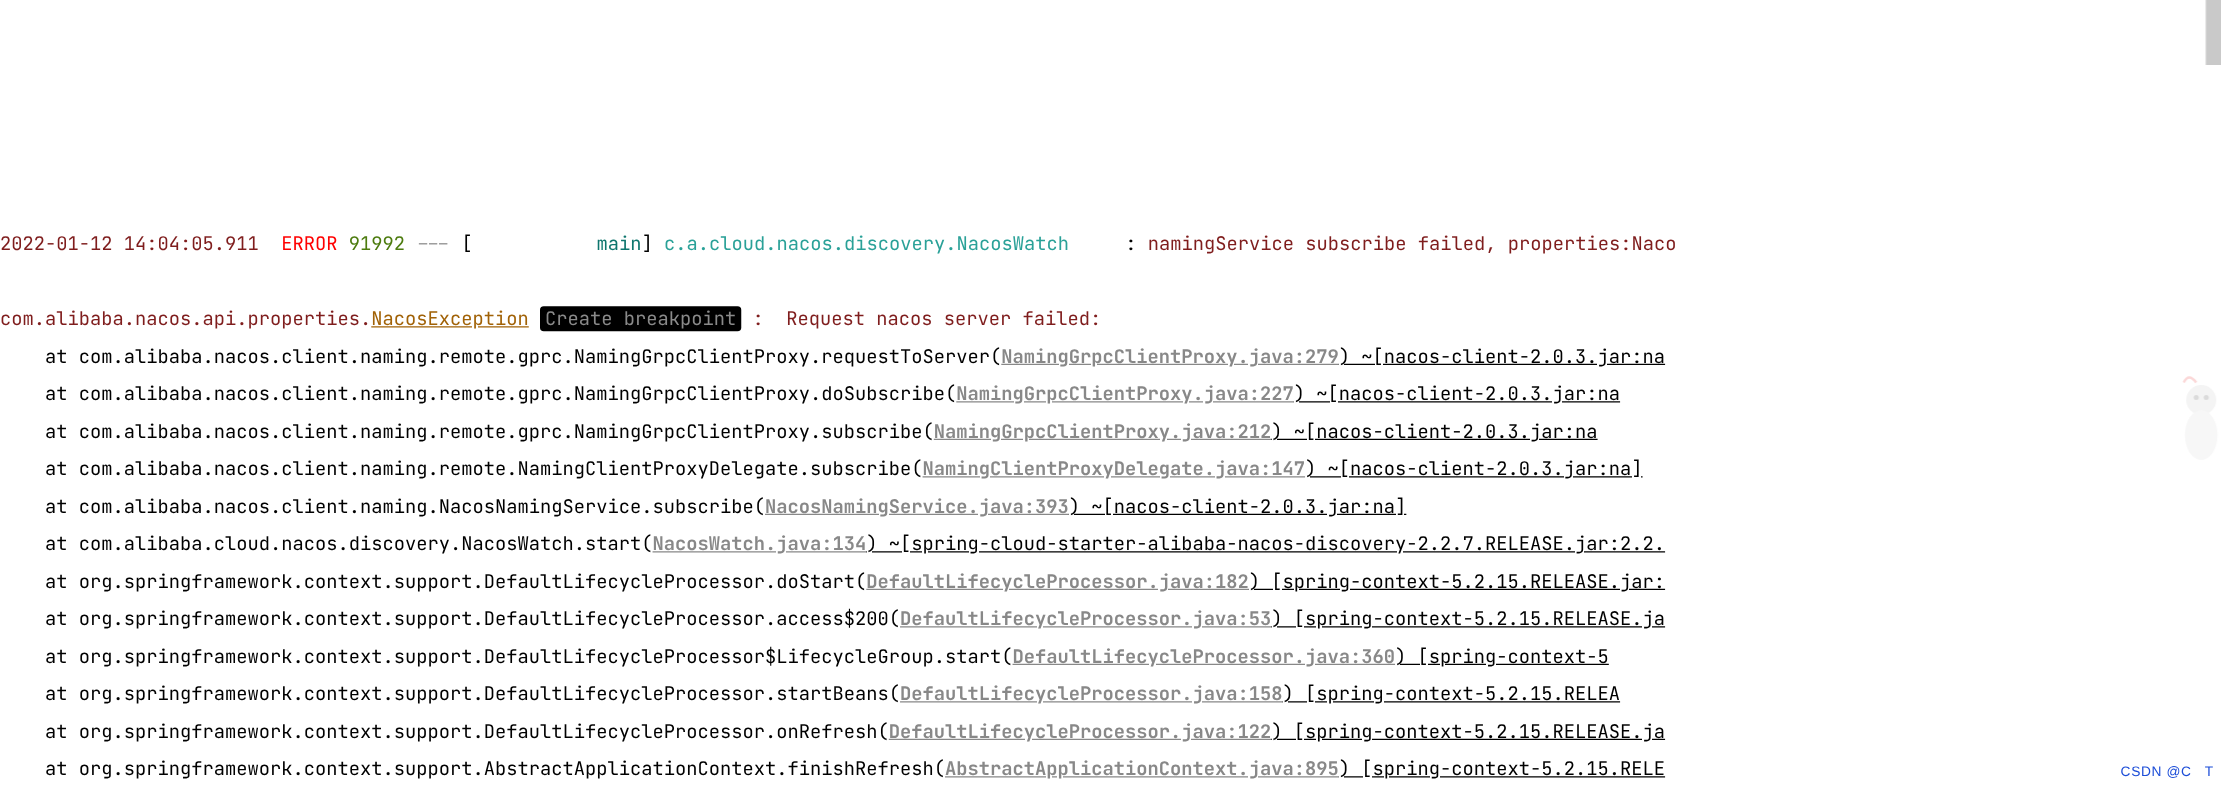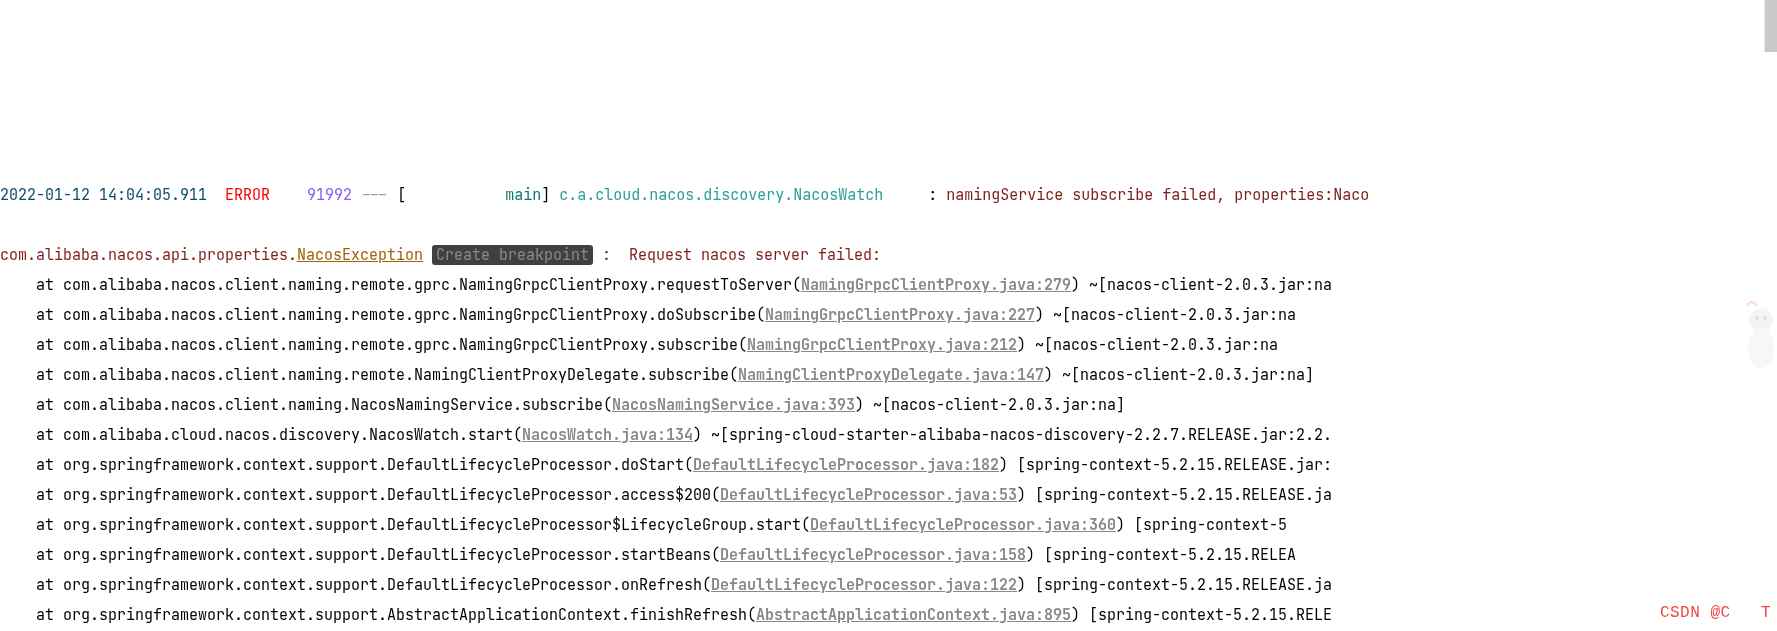--- a/index.html
+++ b/index.html
@@ -10,47 +10,47 @@
     font-size: 15px;
     line-height: 2.0;
     color: #000000;
     white-space: pre;
     overflow-x: hidden;
     width: 1777px;
   }
   .log {
     padding: 0 0 0 0;
   }
-  .ts   { color: #0c4a6e; } 
+  .ts   { color: #7f1d1d; } 
   .err  { color: #ff0000; }
-  .pid  { color: #8b5cf6; margin-left: 28px; }
+  .pid  { color: #4d7c0f; }
   .sep  { color: #9e9e9e; }
   .thr  { color: #0f766e; }
   .log-logger { color: #2aa198; margin-top: 12px; } 
   .msg  { color: #7f1d1d; }
   .link { color: #888888; text-decoration: underline; cursor: pointer; font-weight: bold; }
   .exlink { color: #a16207; text-decoration: underline; cursor: pointer; }
   .hint {
     color: #8a8a8a;
-    background: #404040;
+    background: #000000;
     padding: 0 4px;
     border-radius: 3px;
     text-decoration: none;
     cursor: pointer;
   }
-  .jar { color: #000000; }
+  .jar { color: #000000; text-decoration: underline; }
   .at { color: #000000; }
   .caret { display:inline-block; }
   .watermark {
     position: fixed;
     right: 6px;
     bottom: 2px;
-    font-size: 16px;
-    color: #ef4444;
-    font-family: Liberation Mono, monospace;
+    font-size: 11px;
+    color: #1d4ed8;
+    font-family: Liberation Sans, sans-serif;
     letter-spacing: .5px;
   }
   .mascot {
     position: fixed;
     right: 0px;
     top: 300px;
     width: 40px;
     height: 80px;
     opacity: .5;
     pointer-events: none;

